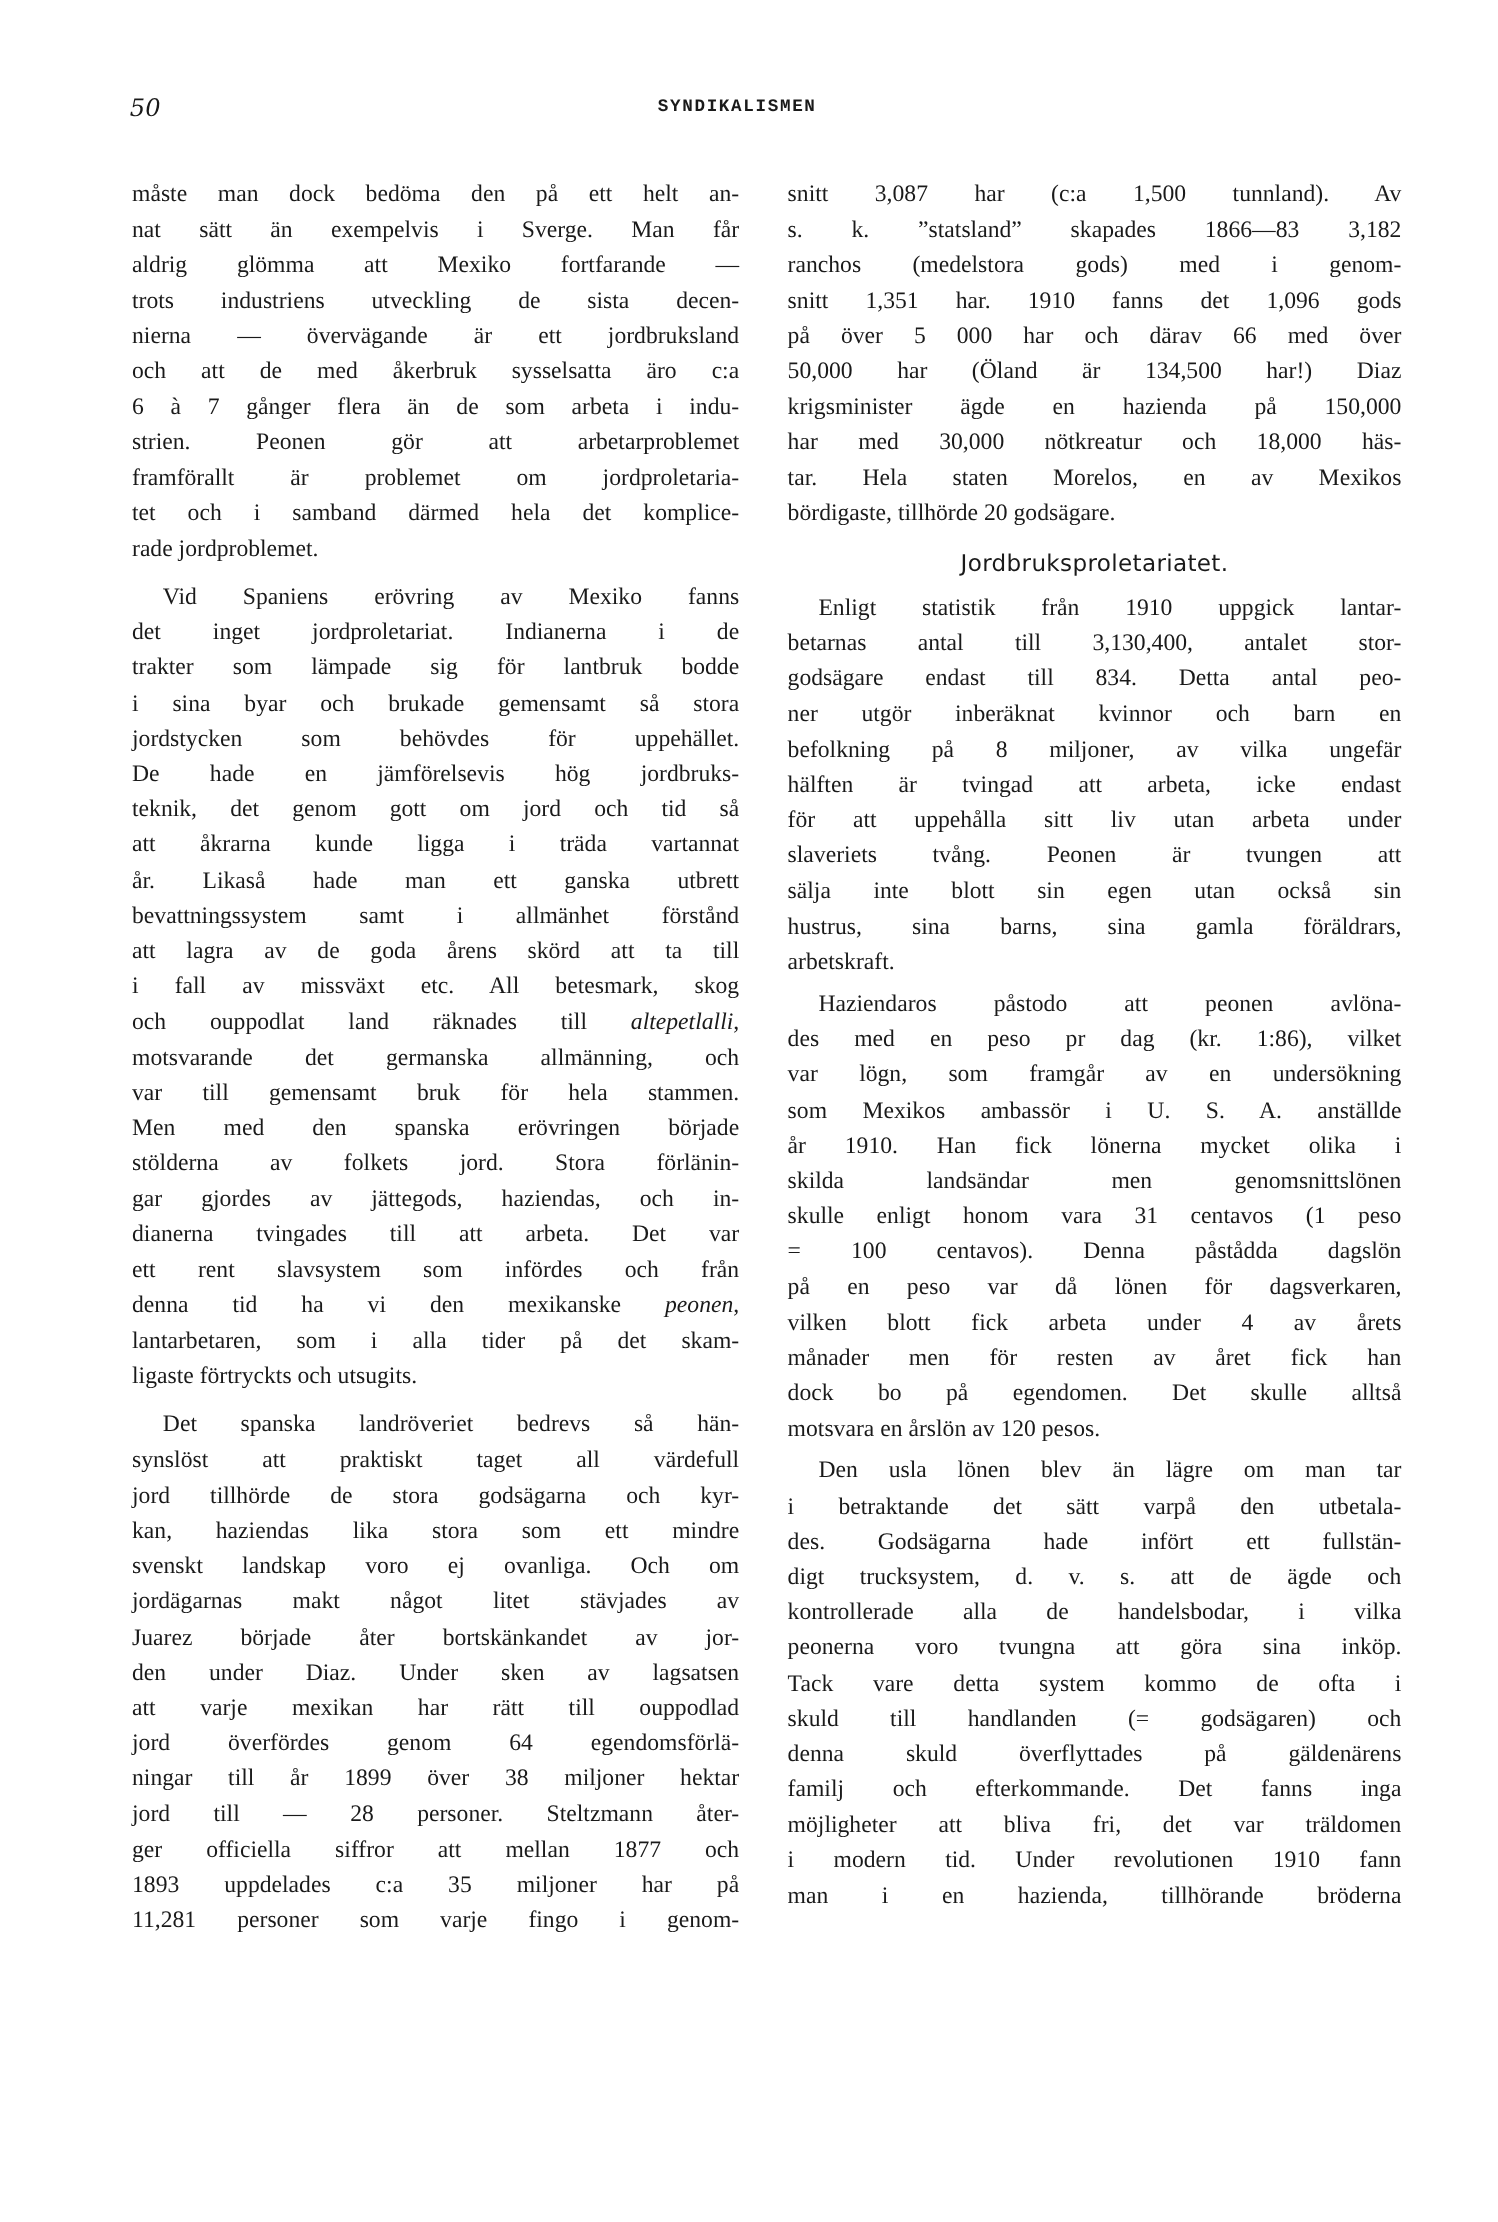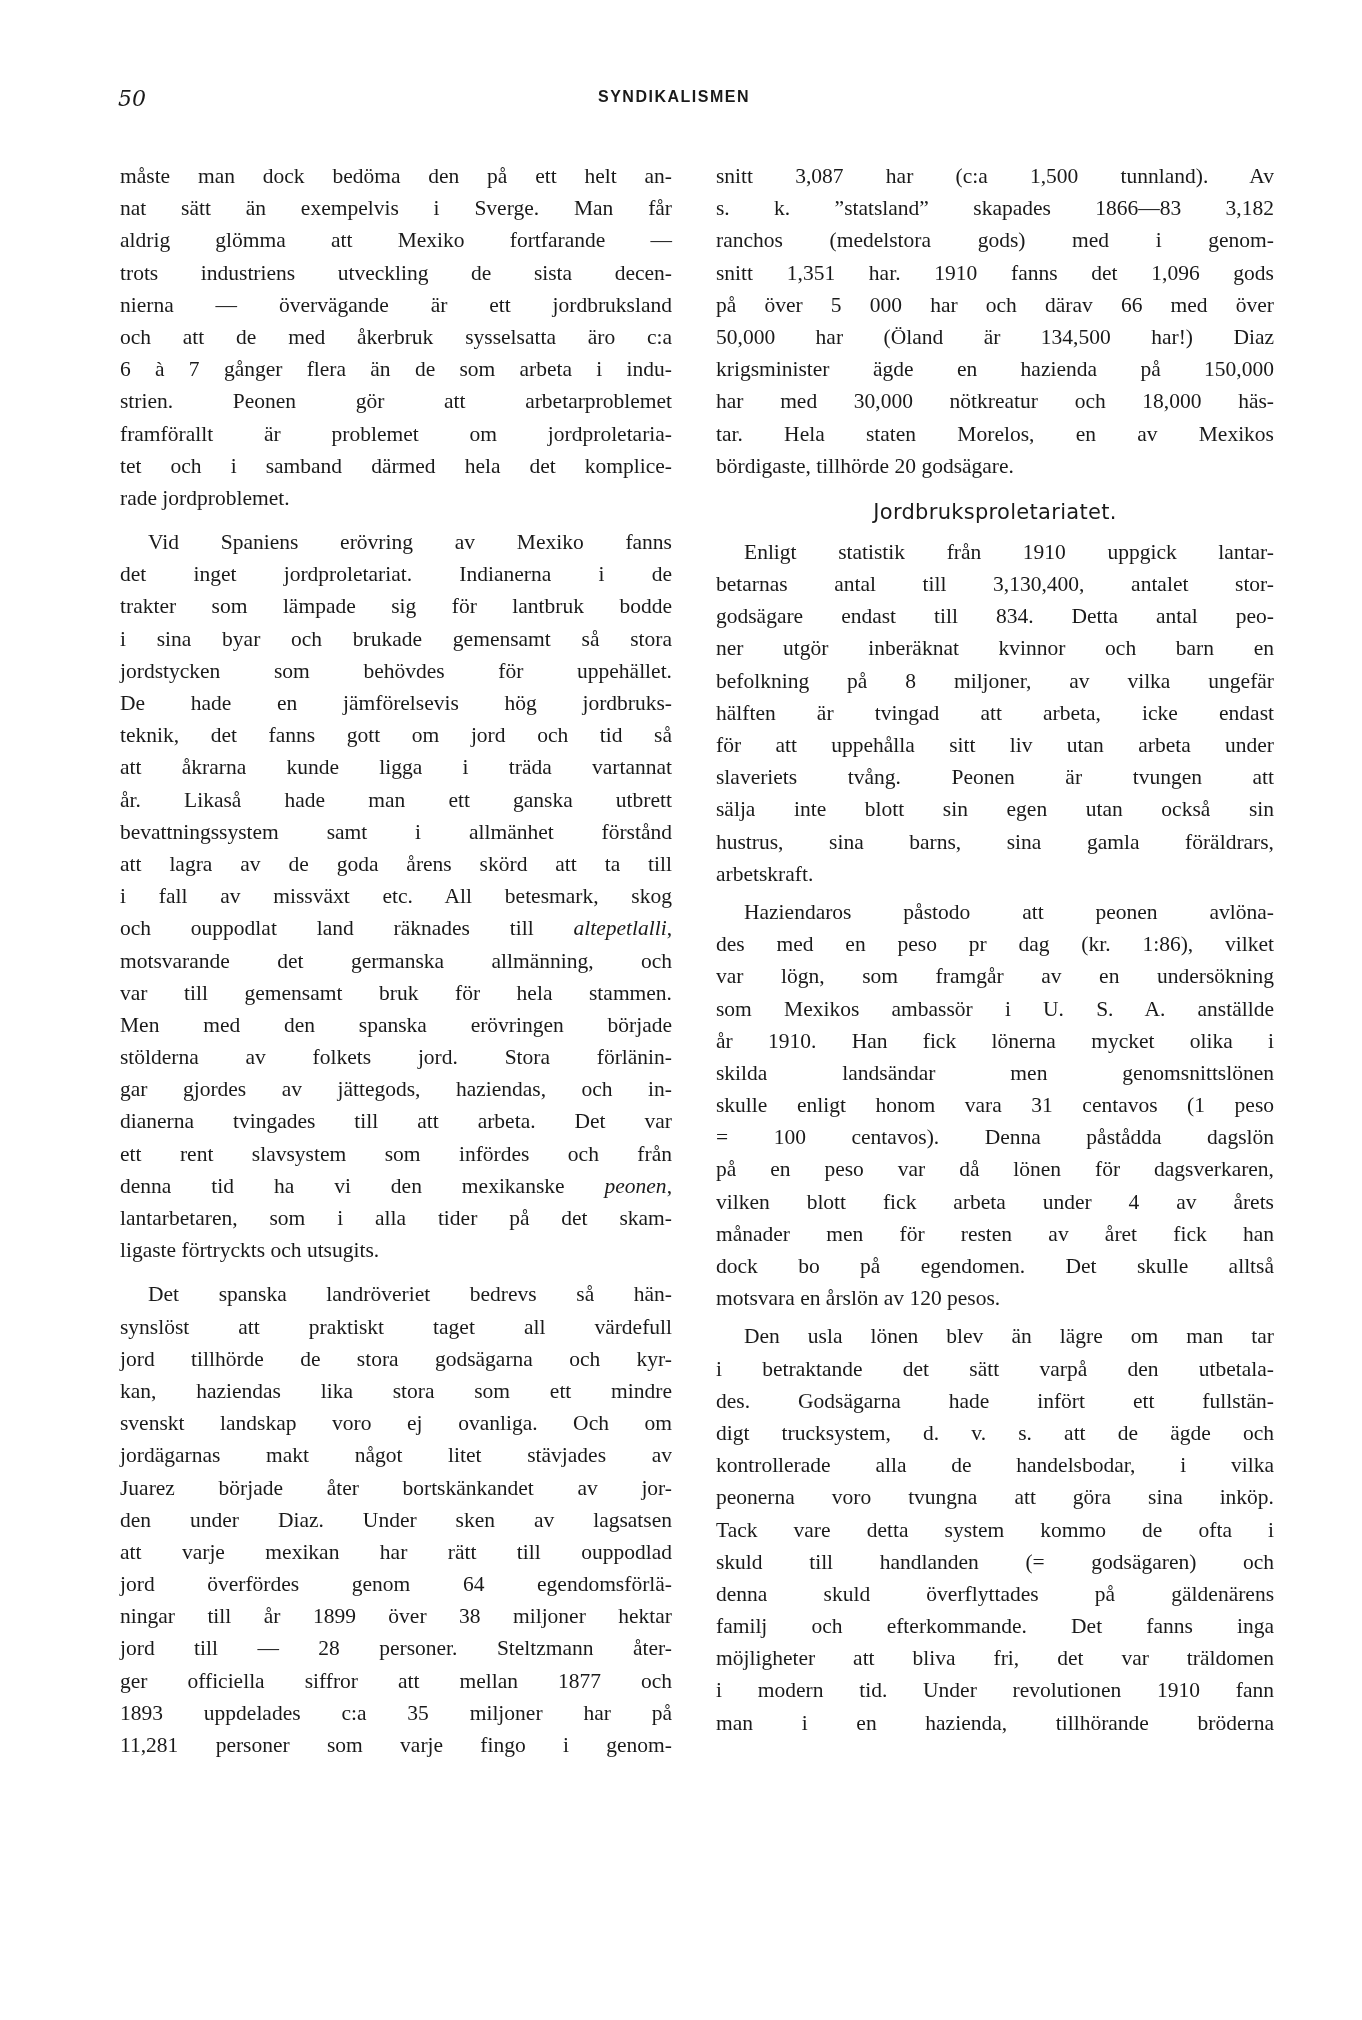--- a/index.html
+++ b/index.html
@@ -1,20 +1,20 @@
 <!DOCTYPE html>
 <html><head>
 <meta charset="utf-8">
 <style>
   html, body { margin: 0; padding: 0; background: #ffffff; }
   body { width: 1362px; height: 2020px; position: relative; overflow: hidden;
          font-family: "DejaVu Serif", "Liberation Serif", serif; color: #1a1a1a; }
   .page-number { position: absolute; left: 118px; top: 86px; font-size: 22px; font-style: italic; }
   .running-head { position: absolute; left: 598px; top: 88px; font-size: 16px; letter-spacing: 1.5px;
-                  font-family: Liberation Sans, sans-serif; font-weight: bold; }
+                  font-family: Liberation Mono, monospace; font-weight: bold; }
   .col { position: absolute; top: 160px; }
   .col-left { left: 120px; width: 552px; }
   .col-right { left: 716px; width: 558px; }
   .line { display: block; height: 32.2px; line-height: 32.2px; font-size: 21.5px;
           font-family: "Liberation Serif", serif; white-space: nowrap;
           text-align: justify; text-align-last: justify; }
   .line.last { text-align-last: left; }
   .line.indent { padding-left: 28px; }
   .para-gap { height: 12px; }
   .heading { display: block; text-align: center; font-family: "DejaVu Sans", sans-serif;
@@ -42,21 +42,21 @@
       <span class="line  last">rade jordproblemet.</span>
     </div>
     <div class="para-gap"></div>
     <div>
       <span class="line  indent">Vid Spaniens erövring av Mexiko fanns</span>
       <span class="line ">det inget jordproletariat.  Indianerna i de</span>
       <span class="line ">trakter som lämpade sig för lantbruk bodde</span>
       <span class="line ">i sina byar och brukade gemensamt så stora</span>
       <span class="line ">jordstycken som behövdes för uppehället.</span>
       <span class="line ">De hade en jämförelsevis hög jordbruks-</span>
-      <span class="line ">teknik, det fanns gott om jord och tid så</span>
+      <span class="line ">teknik, det genom gott om jord och tid så</span>
       <span class="line ">att åkrarna kunde ligga i träda vartannat</span>
       <span class="line ">år.  Likaså hade man ett ganska utbrett</span>
       <span class="line ">bevattningssystem samt i allmänhet förstånd</span>
       <span class="line ">att lagra av de goda årens skörd att ta till</span>
       <span class="line ">i fall av missväxt etc.  All betesmark, skog</span>
       <span class="line ">och ouppodlat land räknades till <i>altepetlalli</i>,</span>
       <span class="line ">motsvarande det germanska allmänning, och</span>
       <span class="line ">var till gemensamt bruk för hela stammen.</span>
       <span class="line ">Men med den spanska erövringen började</span>
       <span class="line ">stölderna av folkets jord.  Stora förlänin-</span>

